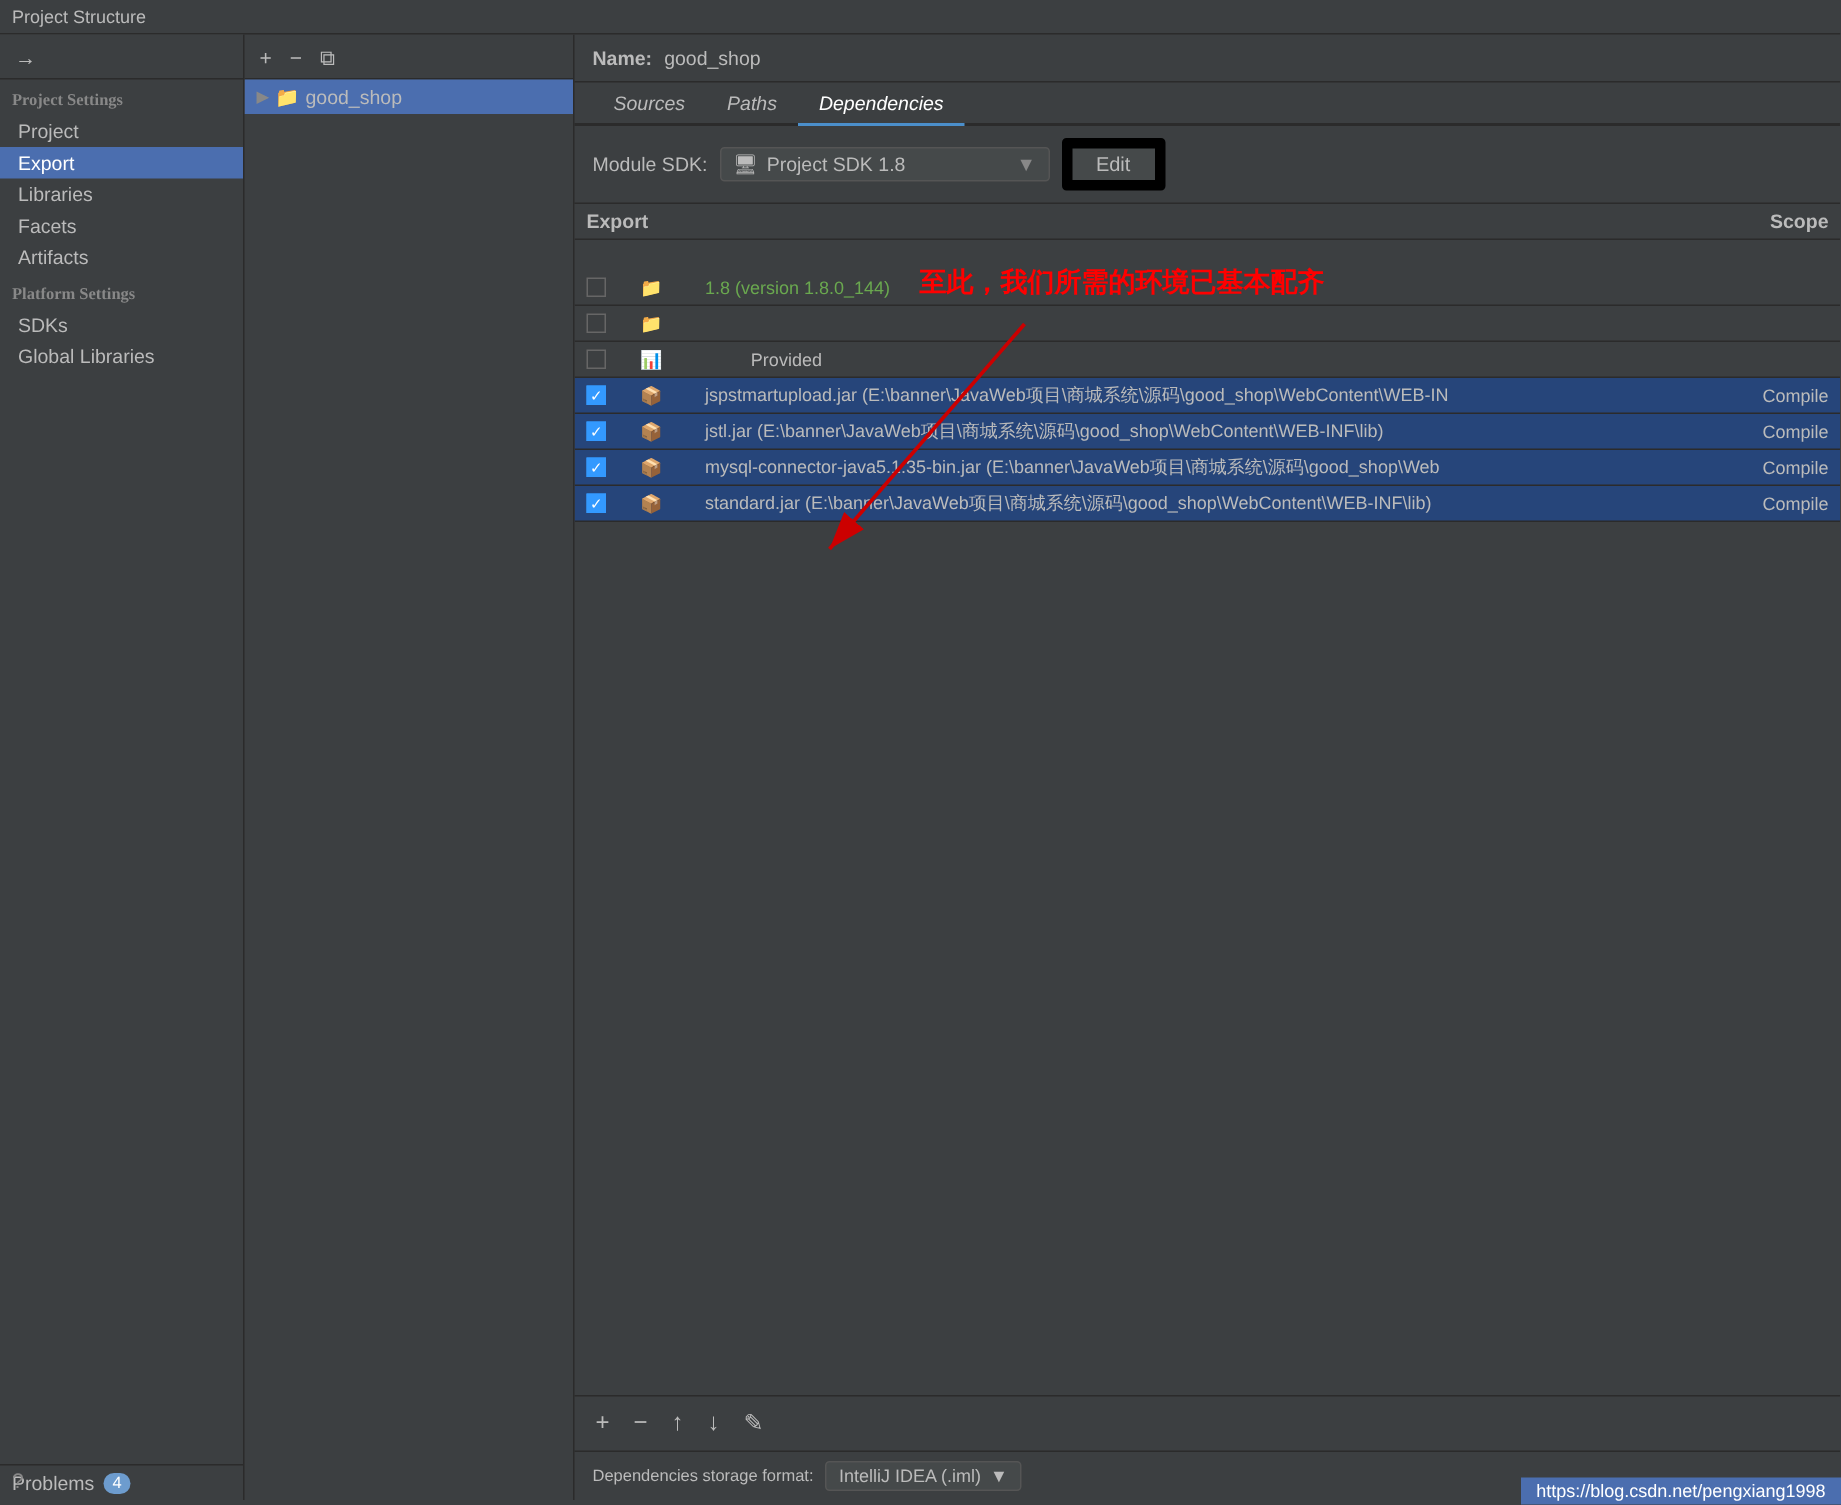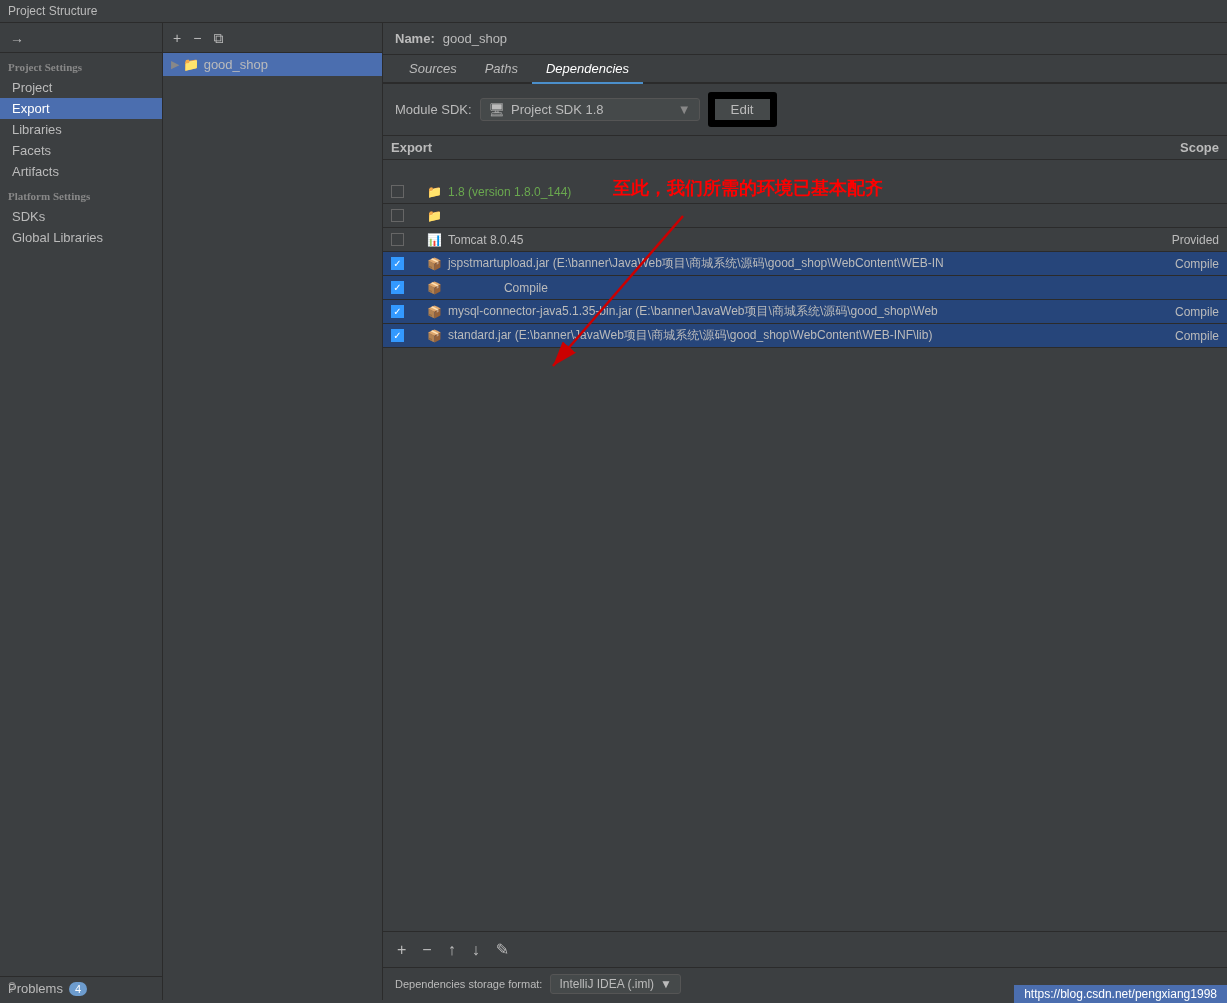--- a/index.html
+++ b/index.html
@@ -245,20 +245,21 @@
 
     .dep-icon {
       margin-right: 6px;
       font-size: 12px;
     }
 
     .dep-name {
       flex: 1;
       color: #bbbbbb;
       font-size: 12px;
+      margin-left: 22px;
     }
 
     .dep-scope {
       width: 100px;
       text-align: right;
       color: #bbbbbb;
       font-size: 12px;
     }
 
     .dep-row.jdk .dep-name { color: #6aa84f; }
@@ -482,21 +483,20 @@
             </div>
             <span class="dep-icon folder-icon">📁</span>
             <span class="dep-scope"></span>
           </div>
 
           <div class="dep-row">
             <div class="dep-checkbox">
               <div class="checkbox-box"></div>
             </div>
             <span class="dep-icon tomcat-icon">📊</span>
-            <span class="dep-name">Tomcat 8.0.45</span>
             <span class="dep-scope">Provided</span>
           </div>
 
           <div class="dep-row highlighted">
             <div class="dep-checkbox">
               <div class="checkbox-box" style="background:#3399ff;border-color:#3399ff;">
                 <span style="color:white;font-size:10px;">✓</span>
               </div>
             </div>
             <span class="dep-icon jar-icon">📦</span>
@@ -504,20 +504,21 @@
             <span class="dep-scope">Compile</span>
           </div>
 
           <div class="dep-row highlighted">
             <div class="dep-checkbox">
               <div class="checkbox-box" style="background:#3399ff;border-color:#3399ff;">
                 <span style="color:white;font-size:10px;">✓</span>
               </div>
             </div>
             <span class="dep-icon jar-icon">📦</span>
+            <span class="dep-name">jstl.jar (E:\banner\JavaWeb项目\商城系统\源码\good_shop\WebContent\WEB-INF\lib)</span>
             <span class="dep-scope">Compile</span>
           </div>
 
           <div class="dep-row highlighted">
             <div class="dep-checkbox">
               <div class="checkbox-box" style="background:#3399ff;border-color:#3399ff;">
                 <span style="color:white;font-size:10px;">✓</span>
               </div>
             </div>
             <span class="dep-icon jar-icon">📦</span>

